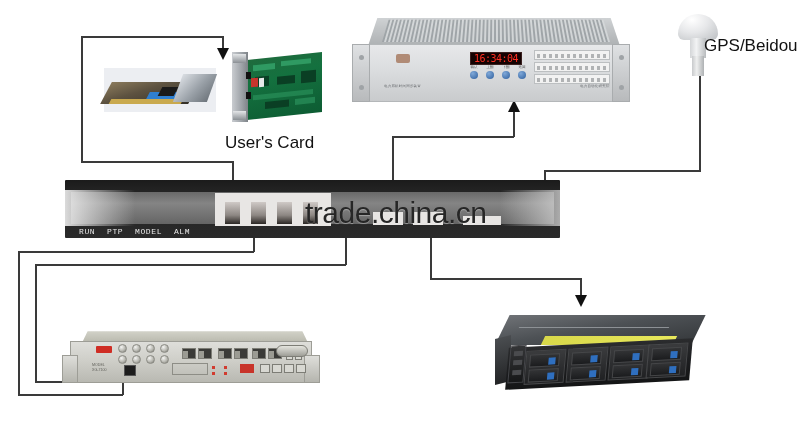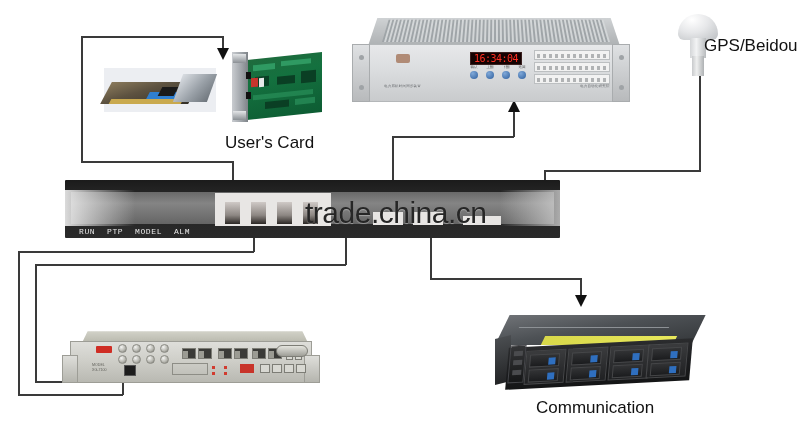--- a/index.html
+++ b/index.html
@@ -394,15 +394,14 @@
           </div>
       </div>
     </div>
     <div class="lbay">
       <i style="top:5px;"></i>
       <i style="top:14px;"></i>
       <i style="top:24px;"></i>
     </div>
   </div>
 
-  <div class="label" style="left:536px;top:398px;">Communication</div>
 
 </div>
 
 </body></html>

